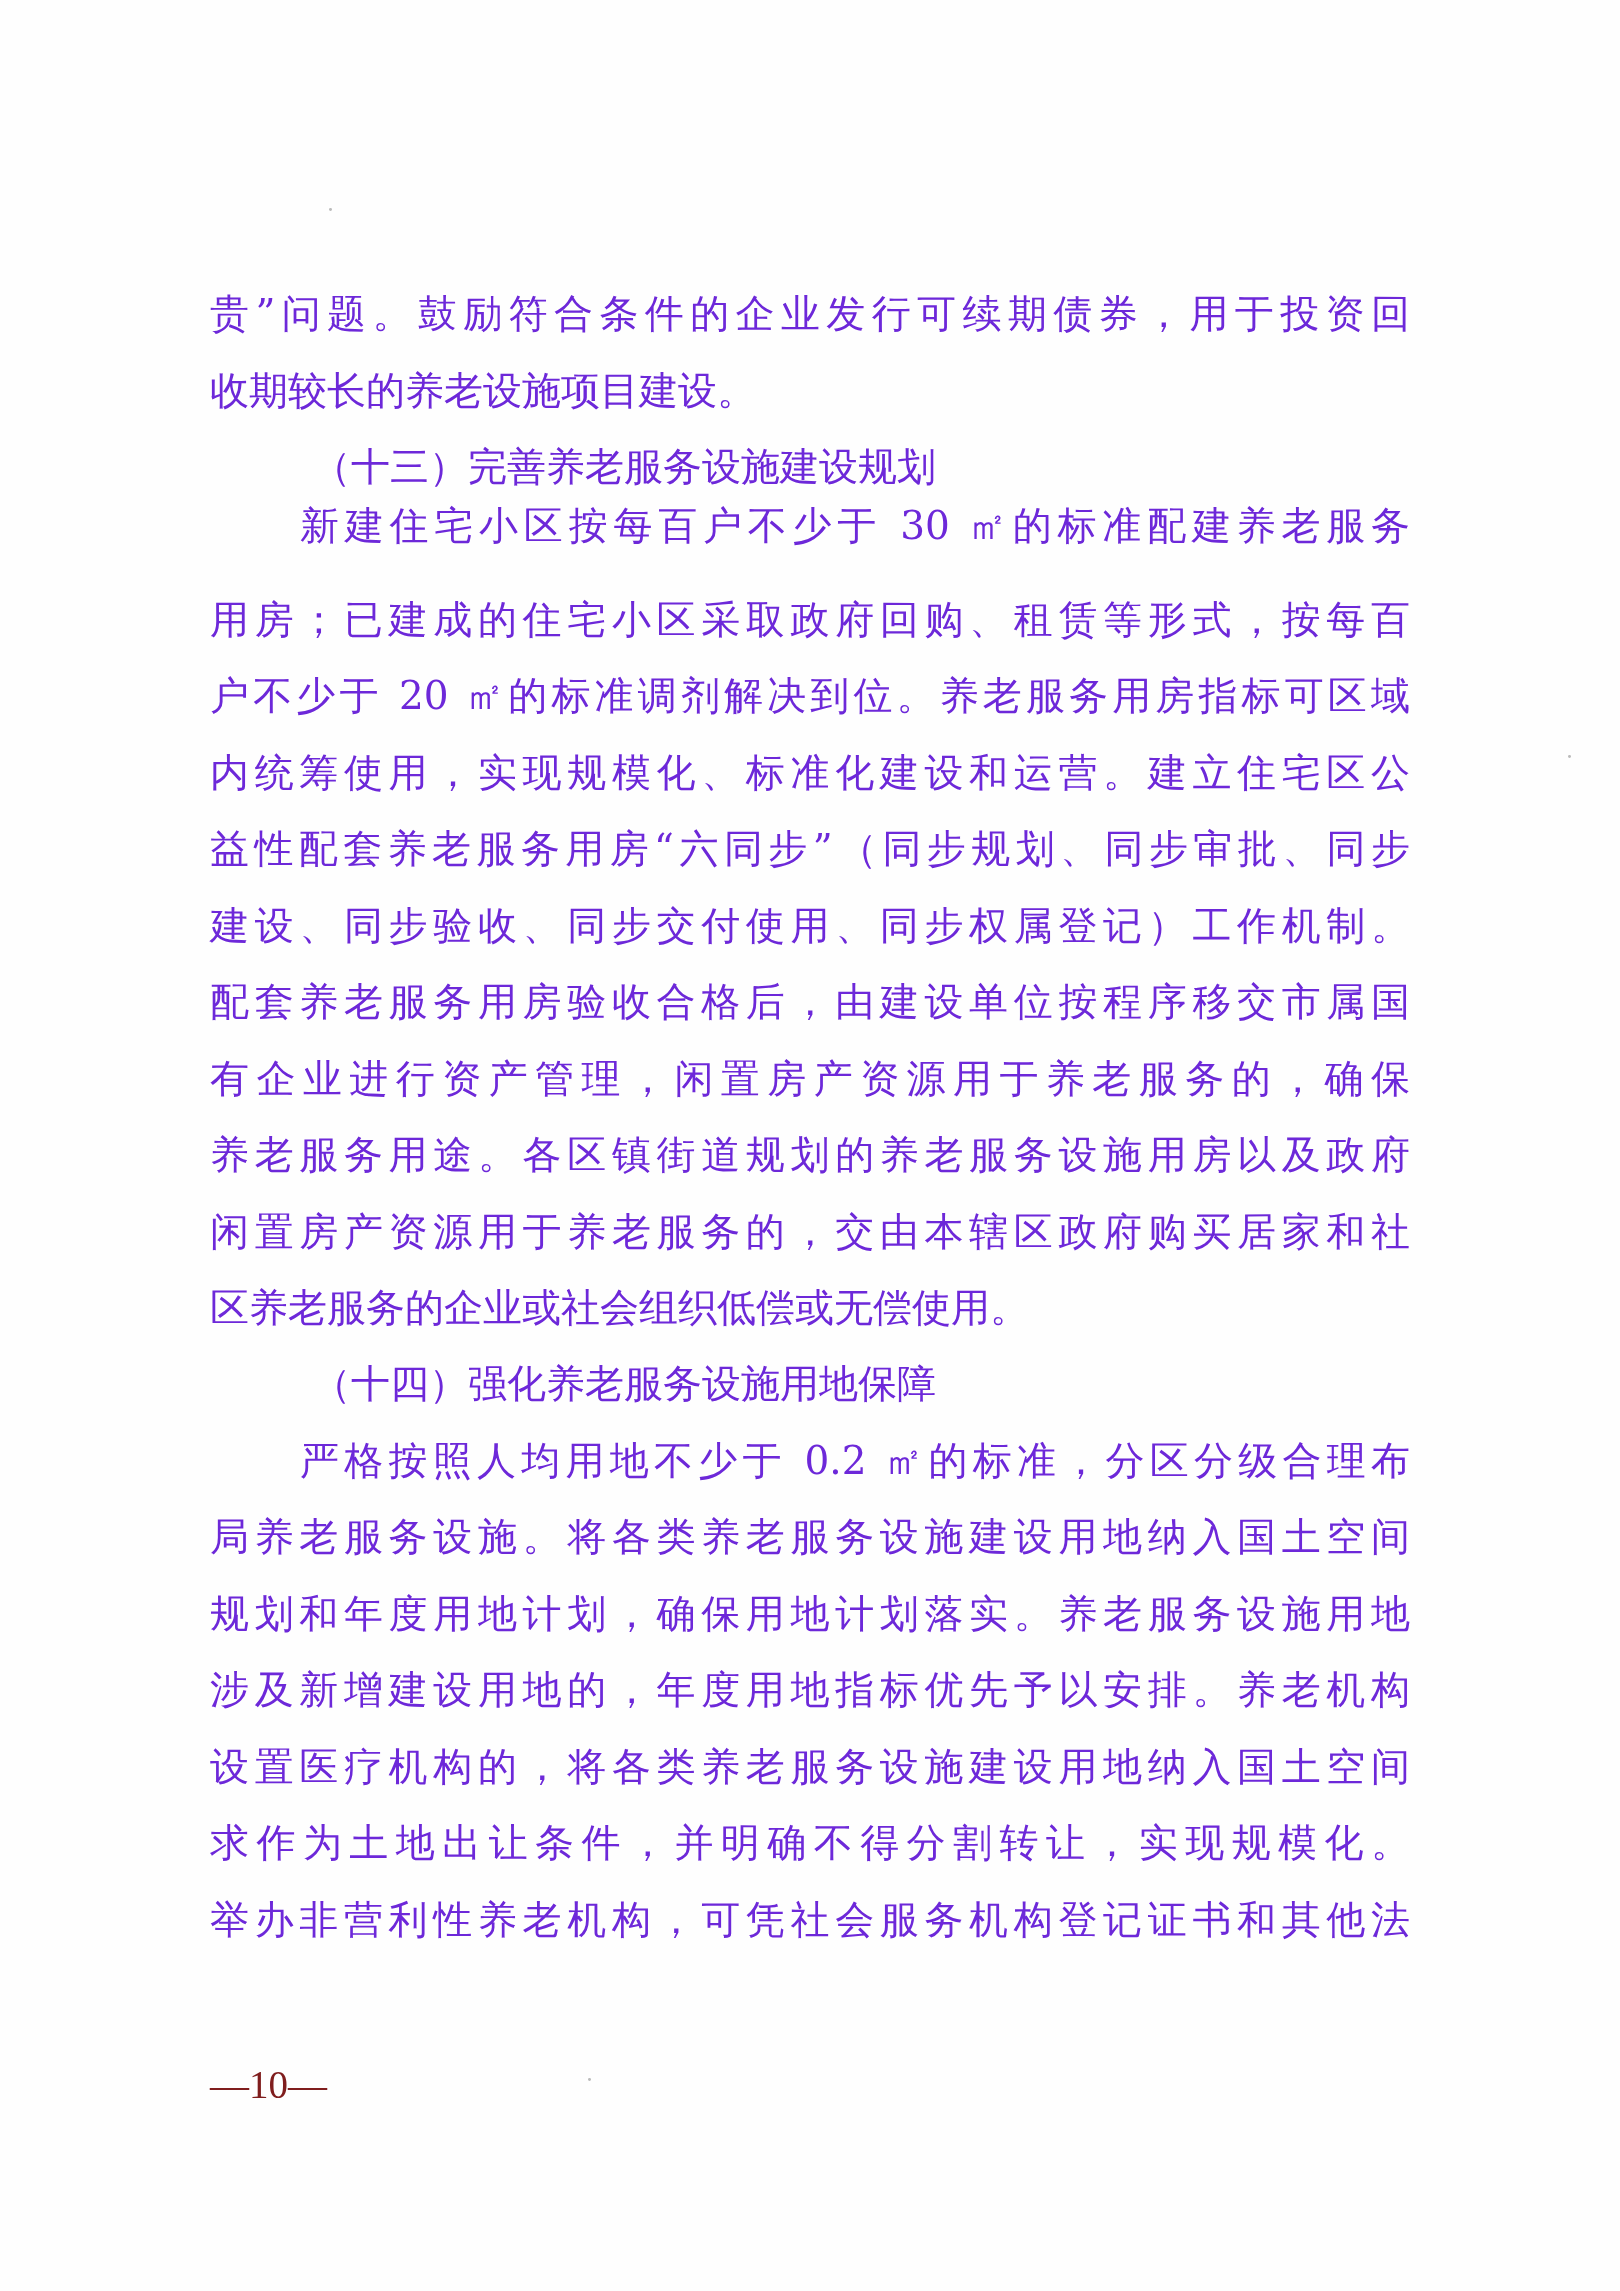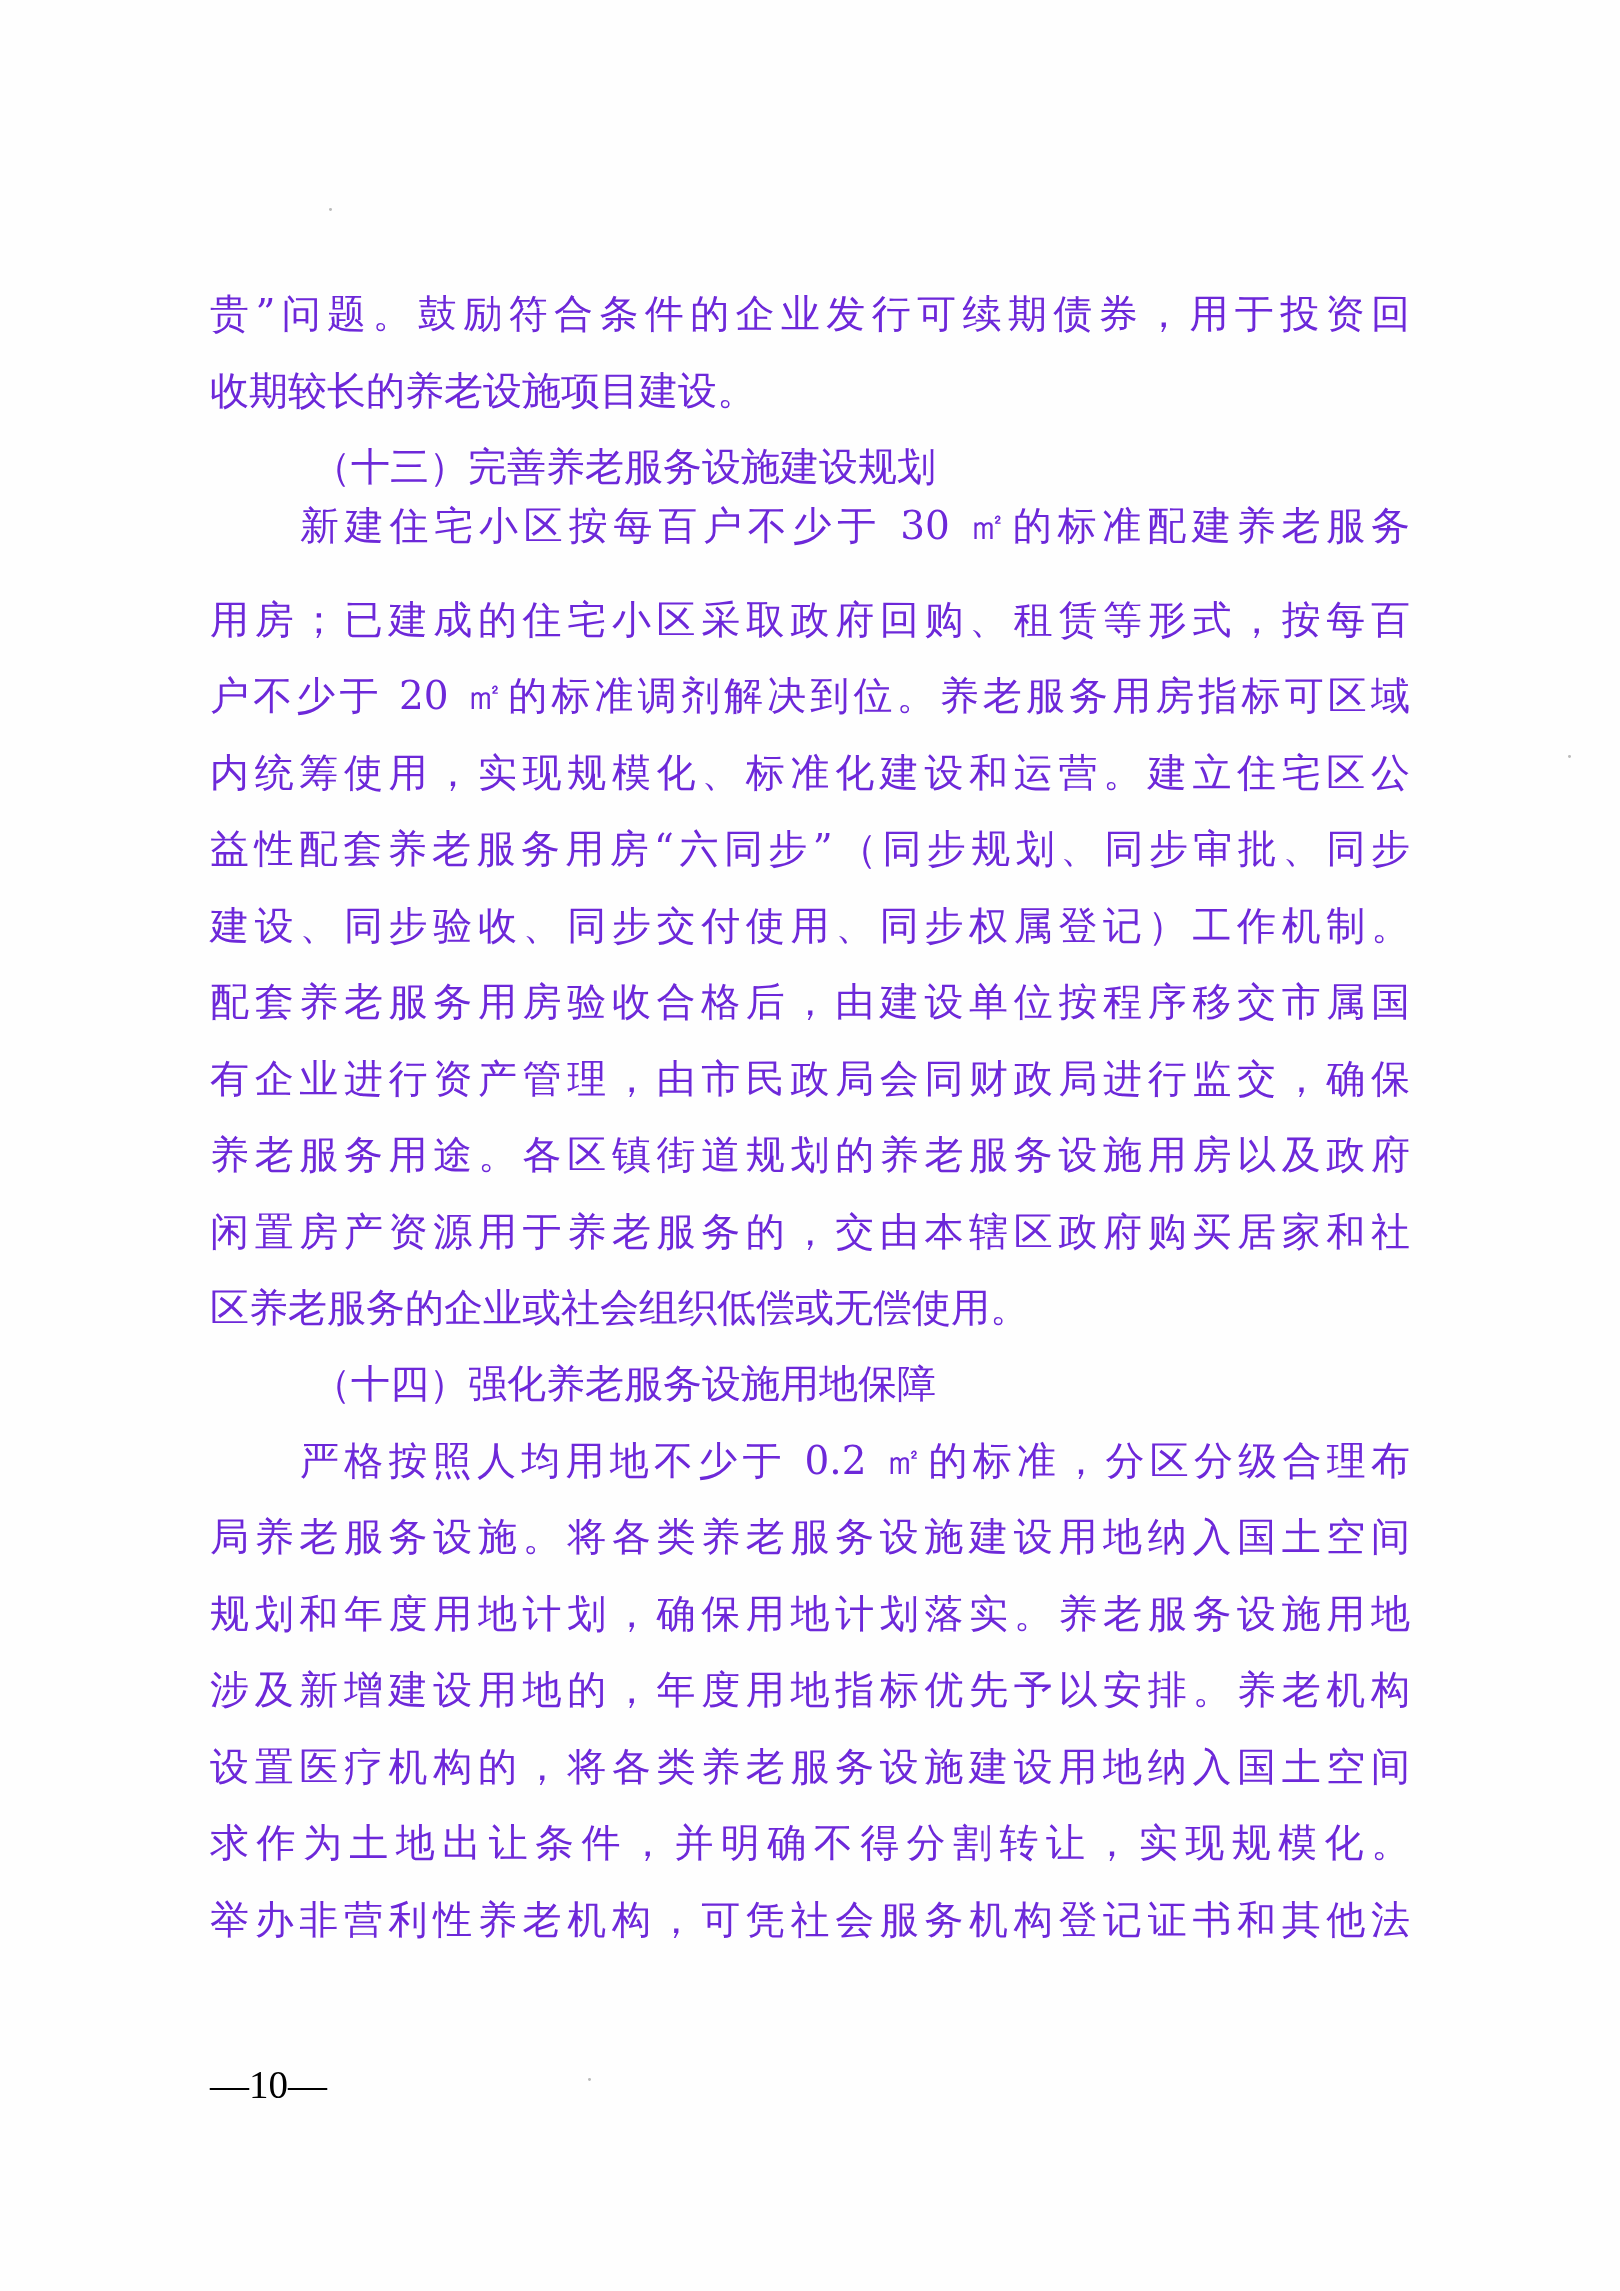--- a/index.html
+++ b/index.html
@@ -18,39 +18,39 @@
     text-align-last: justify;
     letter-spacing: 0px;
   }
   .line.last { text-align-last: left; }
   .line.indent { left: 300px; width: 1110px; }
   .line.heading { left: 312px; width: auto; text-align-last: left; }
   .pagenum {
     position: absolute;
     left: 210px; top: 2062px;
     font-family: "Liberation Serif", "DejaVu Serif", serif;
-    font-size: 39px; color: #000000;
+    font-size: 39px; color: #7f1d1d;
   }
   .speck { position: absolute; width: 2.9px; height: 2.9px; background: #bbb; border-radius: 50%; }
 </style>
 </head>
 <body>
 
 <div class="page">
   <div class="line" style="top:288px">贵”问题。鼓励符合条件的企业发行可续期债券，用于投资回</div>
   <div class="line last" style="top:365px">收期较长的养老设施项目建设。</div>
   <div class="line heading" style="top:441px">（十三）完善养老服务设施建设规划</div>
   <div class="line indent" style="top:500px">新建住宅小区按每百户不少于 30 ㎡的标准配建养老服务</div>
   <div class="line" style="top:594px">用房；已建成的住宅小区采取政府回购、租赁等形式，按每百</div>
   <div class="line" style="top:670px">户不少于 20 ㎡的标准调剂解决到位。养老服务用房指标可区域</div>
   <div class="line" style="top:747px">内统筹使用，实现规模化、标准化建设和运营。建立住宅区公</div>
   <div class="line" style="top:823px">益性配套养老服务用房“六同步”（同步规划、同步审批、同步</div>
   <div class="line" style="top:900px">建设、同步验收、同步交付使用、同步权属登记）工作机制。</div>
   <div class="line" style="top:976px">配套养老服务用房验收合格后，由建设单位按程序移交市属国</div>
-  <div class="line" style="top:1053px">有企业进行资产管理，由市民政局会同财政局进行监交，确保</div>
+  <div class="line" style="top:1053px">有企业进行资产管理，闲置房产资源用于养老服务的，确保</div>
   <div class="line" style="top:1129px">养老服务用途。各区镇街道规划的养老服务设施用房以及政府</div>
   <div class="line" style="top:1206px">闲置房产资源用于养老服务的，交由本辖区政府购买居家和社</div>
   <div class="line last" style="top:1282px">区养老服务的企业或社会组织低偿或无偿使用。</div>
   <div class="line heading" style="top:1358px">（十四）强化养老服务设施用地保障</div>
   <div class="line indent" style="top:1435px">严格按照人均用地不少于 0.2 ㎡的标准，分区分级合理布</div>
   <div class="line" style="top:1511px">局养老服务设施。将各类养老服务设施建设用地纳入国土空间</div>
   <div class="line" style="top:1588px">规划和年度用地计划，确保用地计划落实。养老服务设施用地</div>
   <div class="line" style="top:1664px">涉及新增建设用地的，年度用地指标优先予以安排。养老机构</div>
   <div class="line" style="top:1741px">设置医疗机构的，将各类养老服务设施建设用地纳入国土空间</div>
   <div class="line" style="top:1817px">求作为土地出让条件，并明确不得分割转让，实现规模化。</div>

